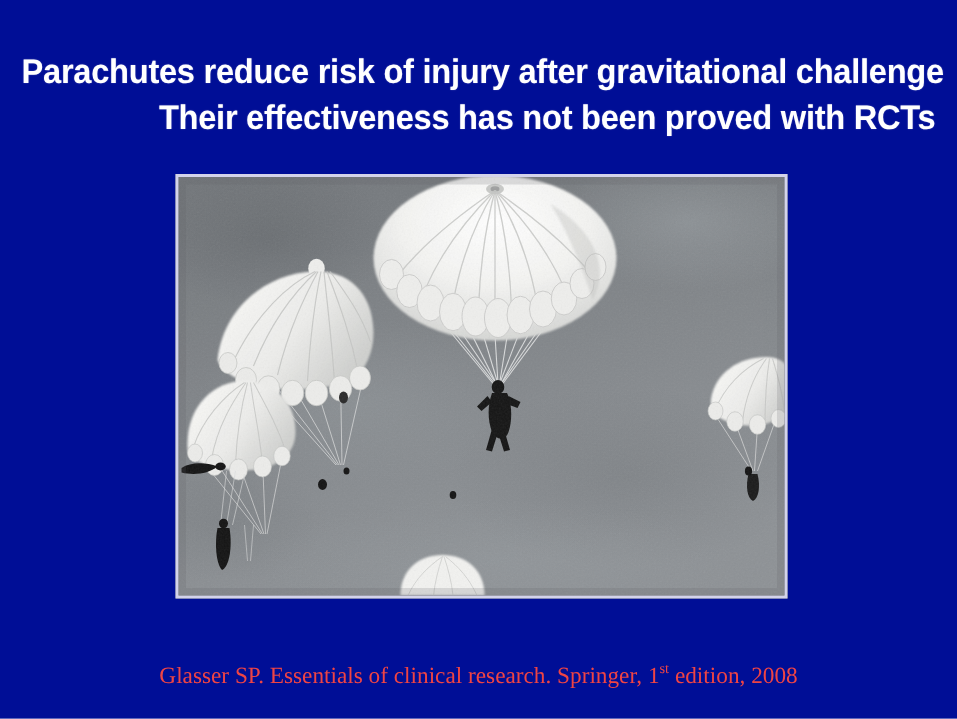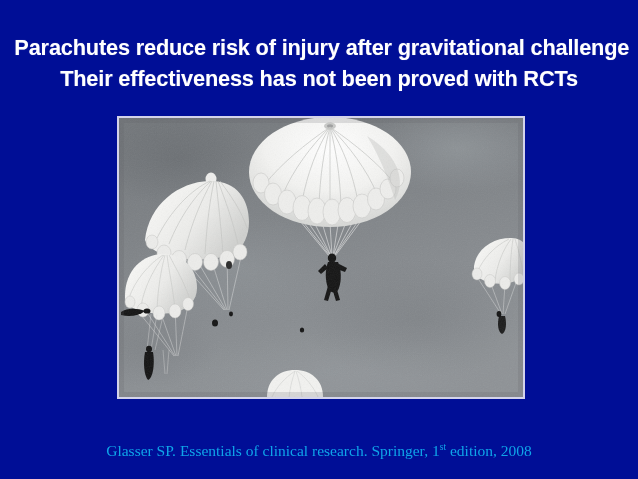--- a/index.html
+++ b/index.html
@@ -19,21 +19,21 @@
     background: #000e96;
     overflow: hidden;
   }
 
   
   #title-block {
     position: absolute;
     top: 32px;
     left: 0;
     width: 638px;
-    text-align: center;
+    text-align: right;
   }
   .title-line {
     color: #ffffff;
     font-family: "Liberation Sans", sans-serif;
     font-weight: bold;
     font-size: 22.5px;
     line-height: 31px;
     letter-spacing: -0.2px;
     transform: scaleX(0.955);
     transform-origin: center center;
@@ -65,21 +65,21 @@
   }
   #photo svg { display: block; }
 
   
   #caption {
     position: absolute;
     left: 0;
     top: 441px;
     width: 638px;
     text-align: center;
-    color: #0ea5e9;
+    color: #ef4444;
     font-family: "Liberation Serif", serif;
     font-size: 15.5px;
     line-height: 20px;
     white-space: nowrap;
   }
   #caption sup {
     font-size: 0.62em;
     vertical-align: super;
     line-height: 0;
   }

